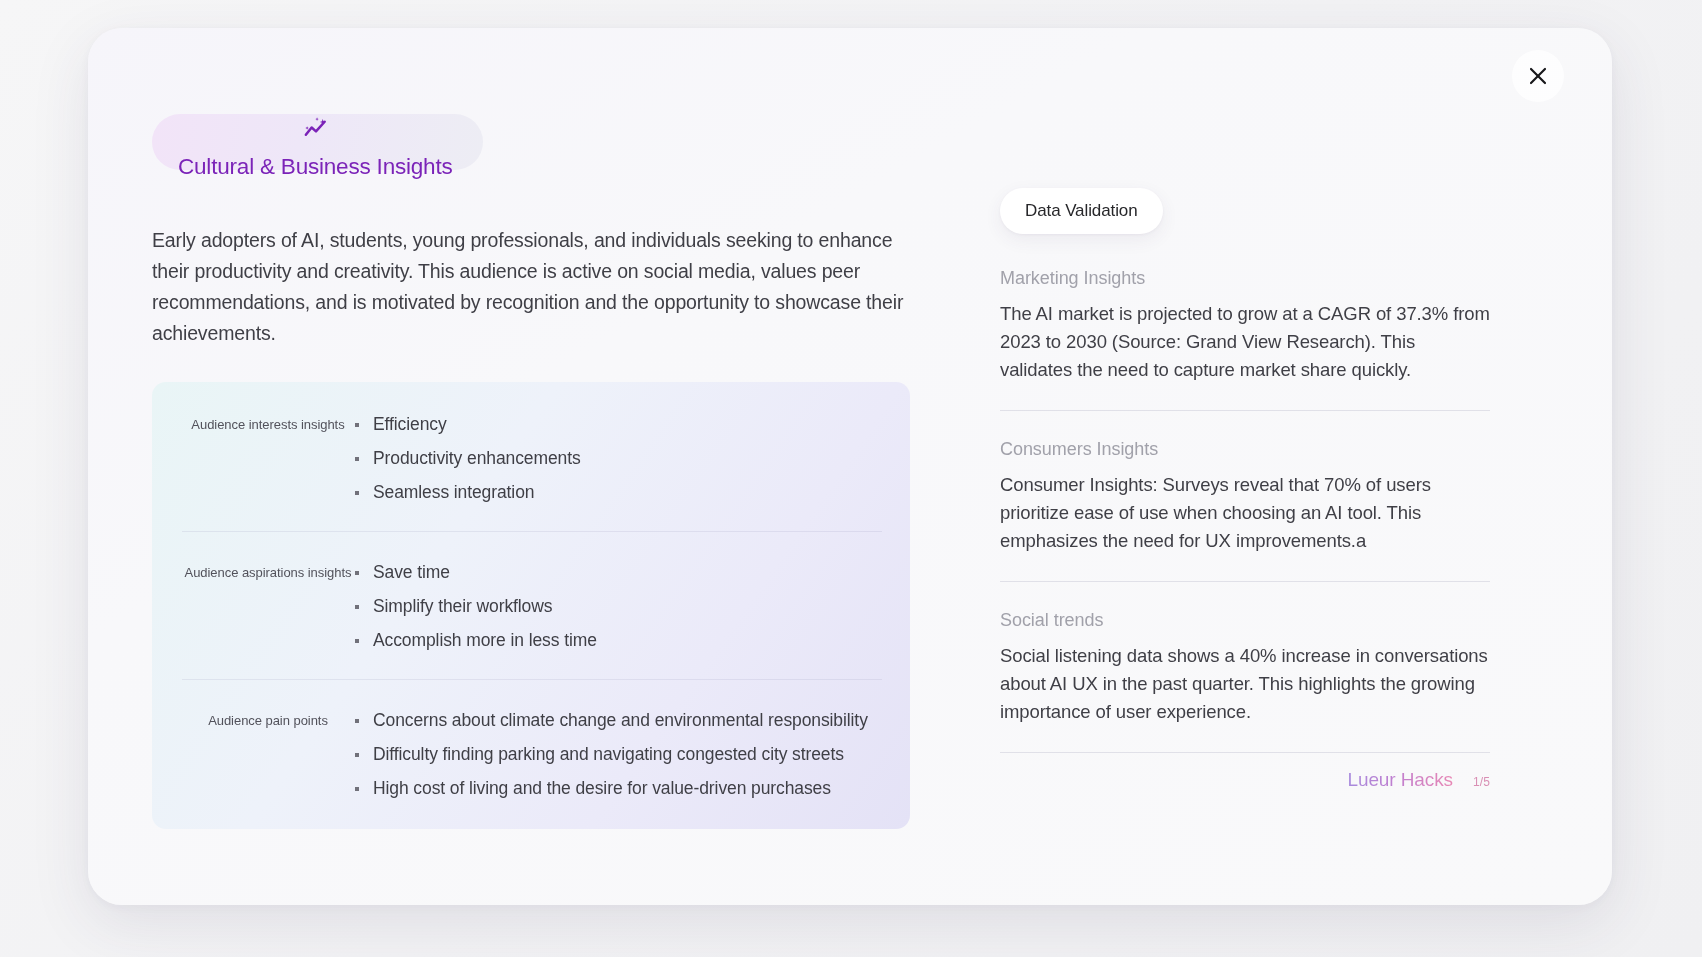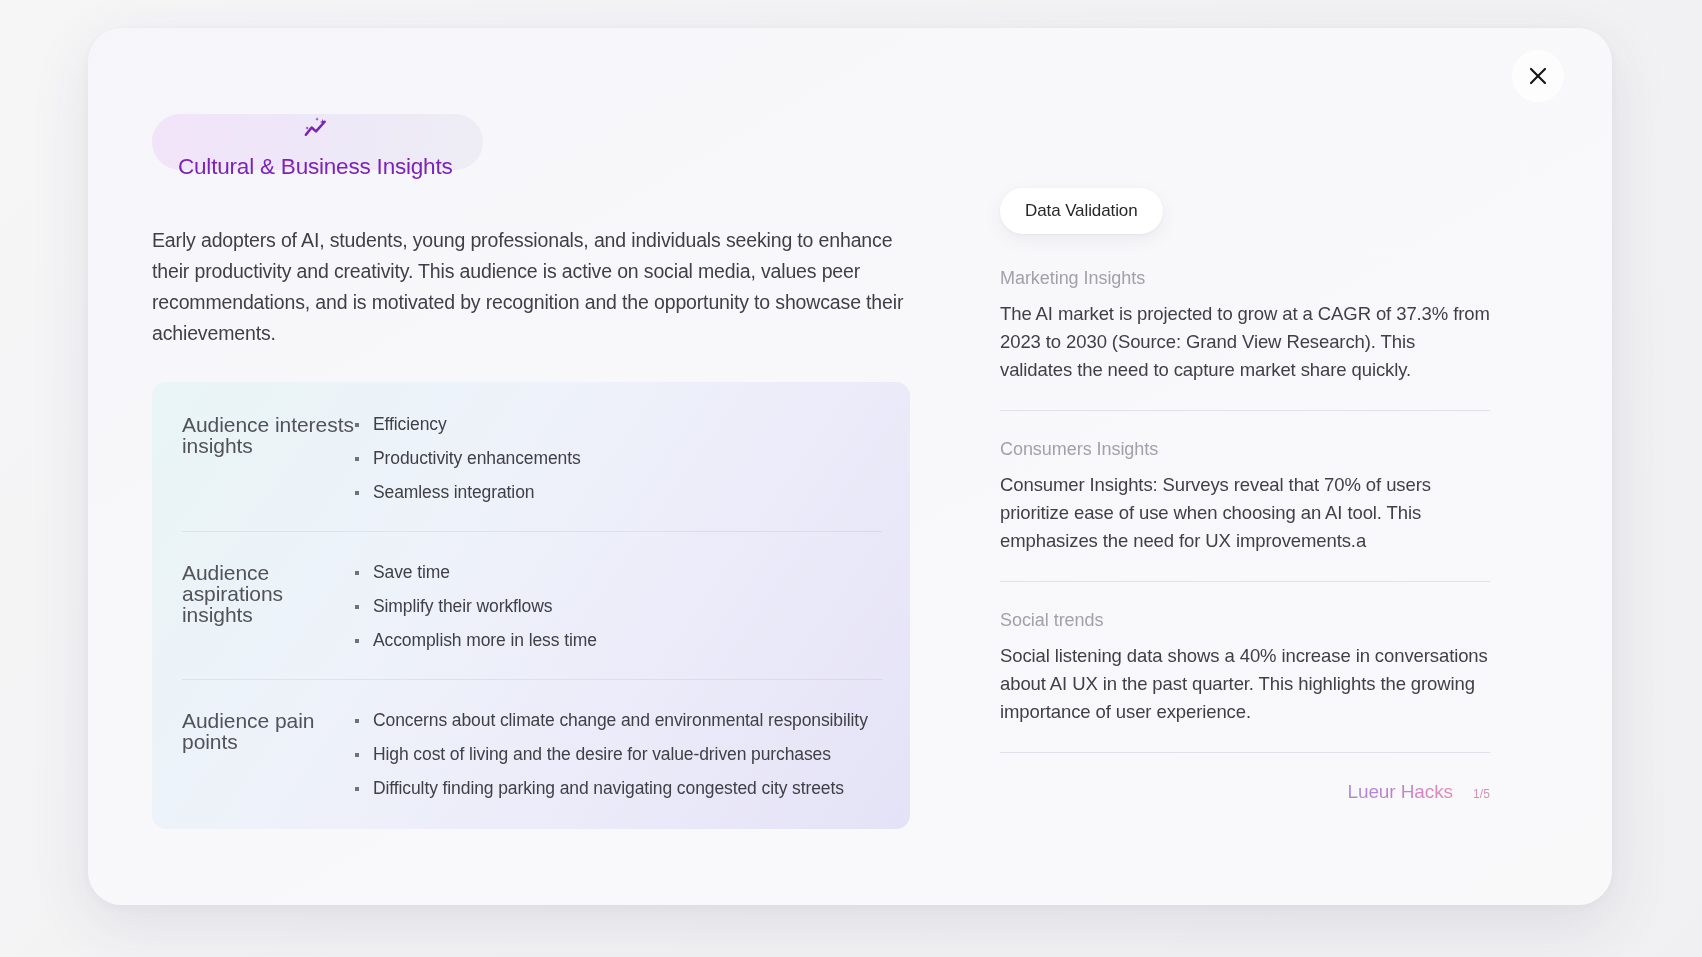--- a/index.html
+++ b/index.html
@@ -131,25 +131,26 @@
 
   .row {
     display: flex;
     padding: 28px 0 26px 0;
     align-items: flex-start;
   }
   .row + .row { border-top: 1px solid rgba(140,140,180,0.16); }
   .row-label {
     width: 172px;
     flex: 0 0 172px;
-    font-size: 21px;
+    font-size: 13px;
     line-height: 21px;
     color: #52525b;
     letter-spacing: -0.05px;
     padding-top: 2px;
+    text-align: center;
   }
   .row-items { flex: 1; }
   .row-items ul { list-style: none; }
   .row-items li {
     position: relative;
     padding-left: 19px;
     font-size: 17.5px;
     line-height: 25px;
     color: #3f3f46;
     letter-spacing: -0.1px;
@@ -180,21 +181,21 @@
     line-height: 28px;
     color: #3f3f46;
     letter-spacing: -0.1px;
   }
   .rp-first { padding-top: 34px; }
 
   
   .footer {
     margin-top: 26px;
     border-top: 1px solid rgba(140,140,170,0.22);
-    padding-top: 28px;
+    padding-top: 16px;
     display: flex;
     align-items: baseline;
     justify-content: flex-end;
     gap: 20px;
   }
   .brand {
     font-size: 19px;
     letter-spacing: -0.1px;
     background: linear-gradient(90deg, #a78bdd 0%, #c07fd0 45%, #e887b4 100%);
     -webkit-background-clip: text;
@@ -264,22 +265,22 @@
               <li>Accomplish more in less time</li>
             </ul>
           </div>
         </div>
 
         <div class="row">
           <div class="row-label">Audience pain points</div>
           <div class="row-items">
             <ul>
               <li>Concerns about climate change and environmental responsibility</li>
+              <li>Difficulty finding parking and navigating congested city streets</li>
               <li>High cost of living and the desire for value-driven purchases</li>
-              <li>Difficulty finding parking and navigating congested city streets</li>
             </ul>
           </div>
         </div>
 
       </div>
     </div>
 
     <div class="col-right">
 
       <div class="pill">Data Validation</div>

